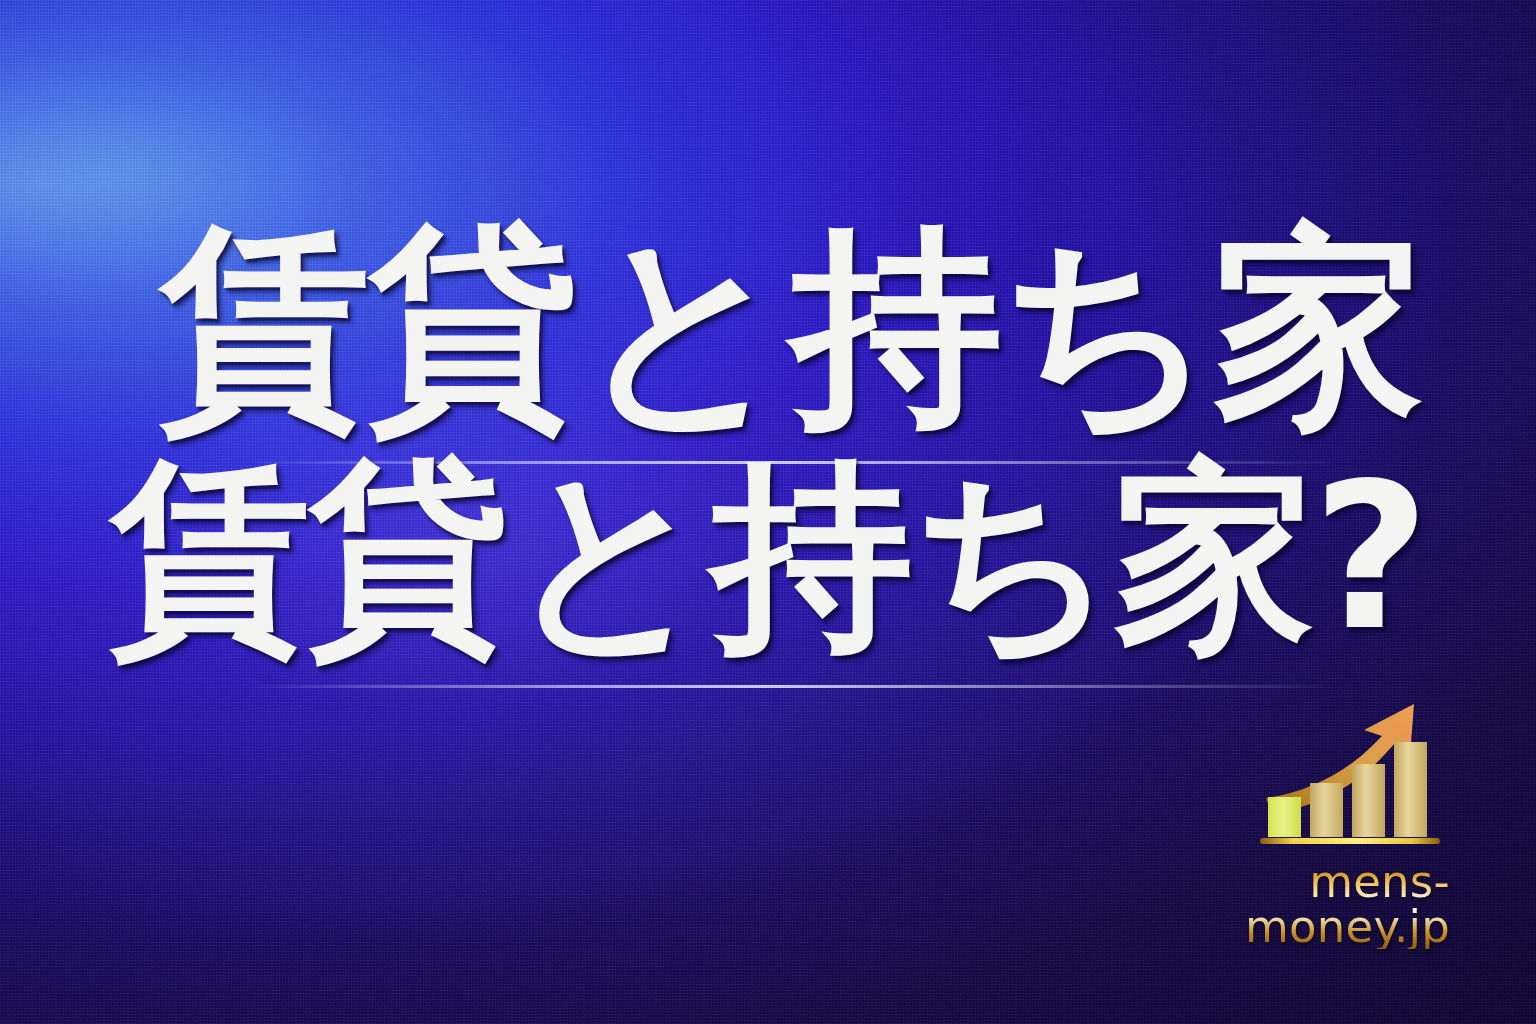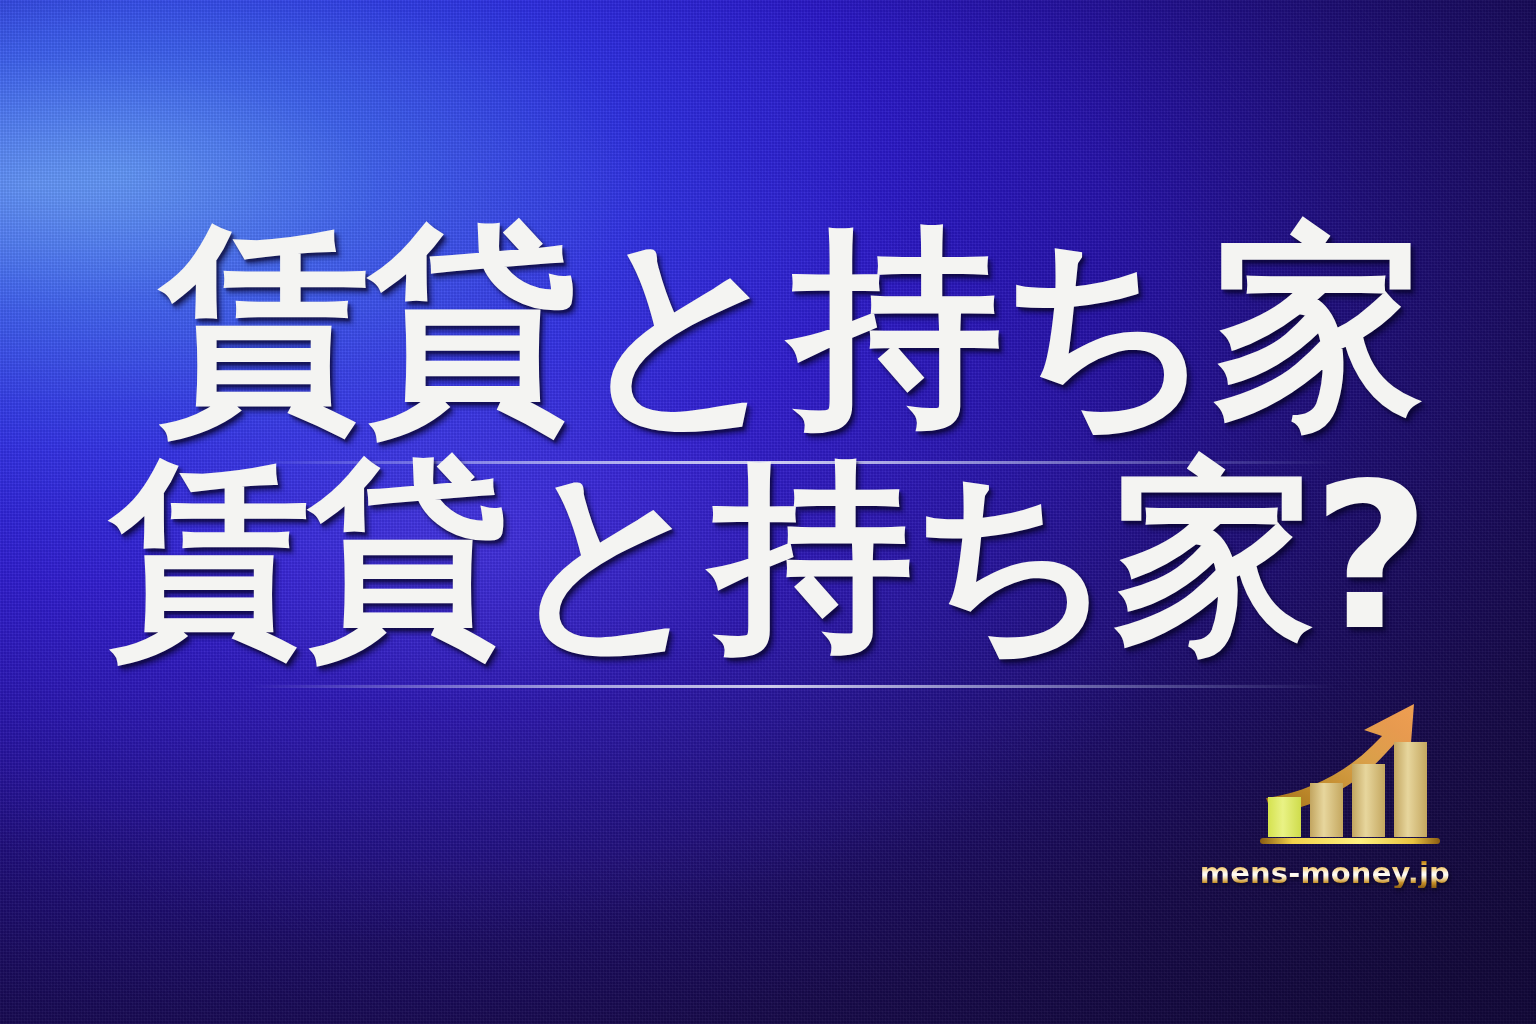--- a/index.html
+++ b/index.html
@@ -157,22 +157,22 @@
     margin-left: 150px;
   }
   .logo-mark svg { display: block; }
 
   .logo-wordmark {
     position: relative;
     margin-top: 4px;
     text-align: right;
     padding-right: 20px;
     font-family: "DejaVu Sans", "Liberation Sans", sans-serif;
-    font-weight: 700;
-    font-size: 29px;
+    font-weight: 400;
+    font-size: 45px;
     letter-spacing: 0.005em;
     line-height: 1;
     background-image: linear-gradient(180deg,
       #8a5a10 0%,
       #c98f22 12%,
       #f0c05a 26%,
       #fdf4e2 46%,
       #ffffff 55%,
       #f2dcab 66%,
       #c58f28 82%,

